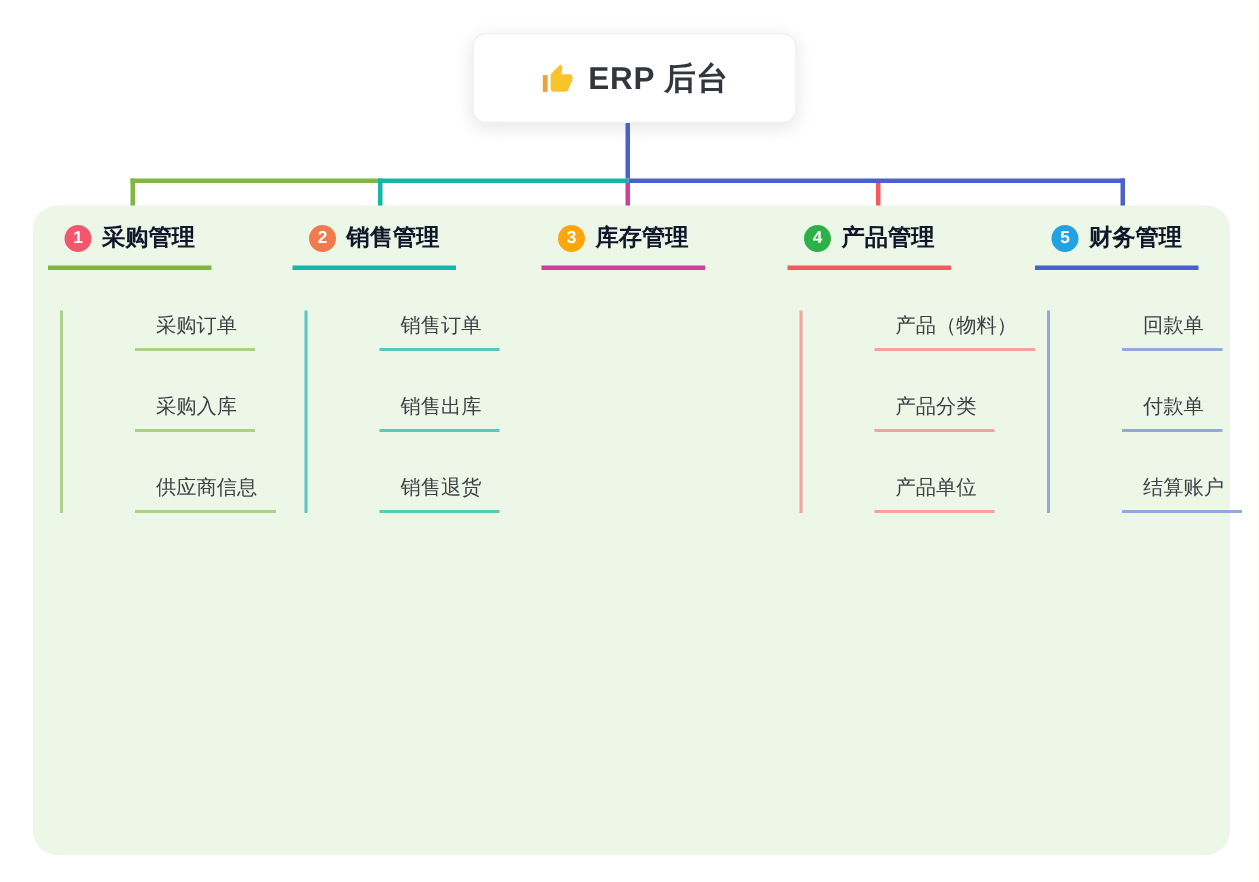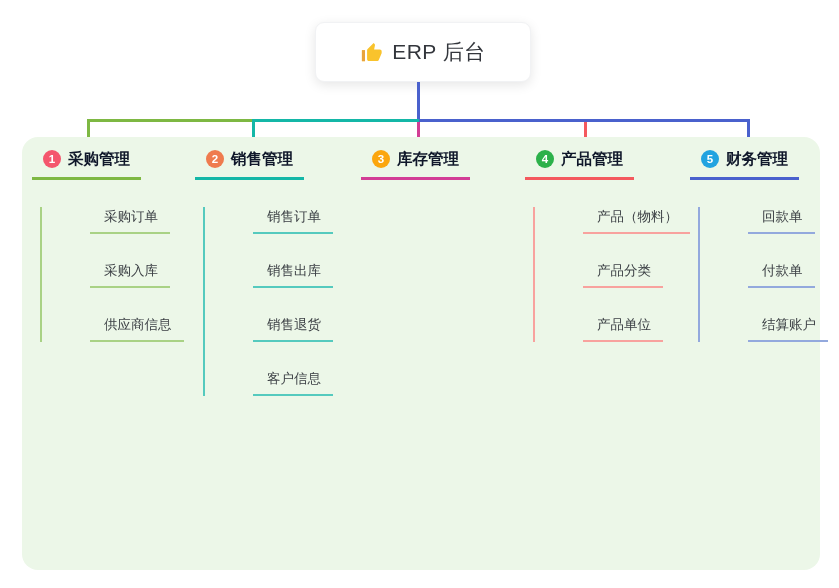--- a/index.html
+++ b/index.html
@@ -10,21 +10,21 @@
   }
 
   
   .root-node{
     position:absolute;left:315px;top:22px;width:216px;height:60px;
     background:#ffffff;border:1px solid #f1f2f4;border-radius:9px;
     box-shadow:0 3px 12px rgba(0,0,0,.10);
     display:flex;align-items:center;justify-content:center;gap:9px;
     box-sizing:border-box;
   }
-  .root-title{font-size:21px;font-weight:400;color:#33363c;letter-spacing:.5px;}
+  .root-title{font-size:21px;font-weight:700;color:#33363c;letter-spacing:.5px;}
   .thumb-icon{width:23px;height:23px;display:block;}
 
   
   .line{position:absolute;}
   .v{width:3px;}
   .h{height:3px;top:119px;}
   .root-drop   {left:417px;top:82px;height:37px;background:#4a61cd;}
   .bus-green   {left:87px; width:165px;background:#7eb843;}
   .bus-teal    {left:252px;width:167px;background:#14b7a7;}
   .bus-blue    {left:419px;width:331px;background:#4a61cd;}
@@ -112,21 +112,20 @@
 
 <div class="branch col2 b2">
   <div class="branch-heading">
     <span class="badge">2</span>
     <span class="branch-title">销售管理</span>
   </div>
   <div class="children">
     <div class="child">销售订单</div>
     <div class="child">销售出库</div>
     <div class="child">销售退货</div>
-    <div class="child">客户信息</div>
   </div>
 </div>
 
 <div class="branch col3 b3">
   <div class="branch-heading">
     <span class="badge">3</span>
     <span class="branch-title">库存管理</span>
   </div>
 </div>
 

